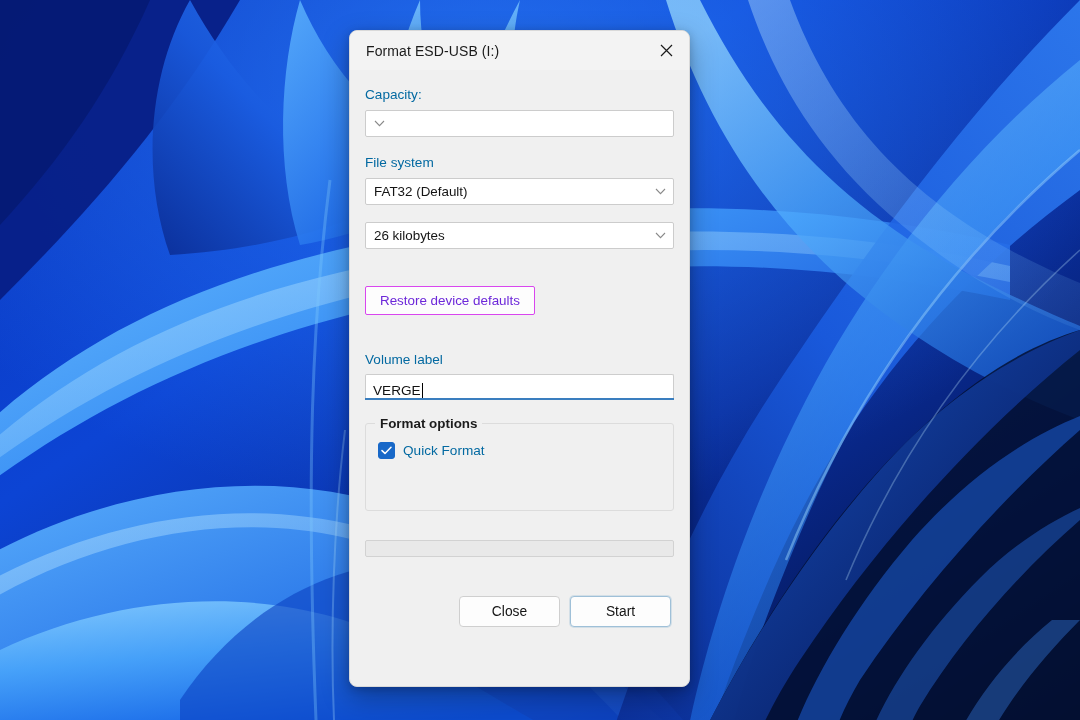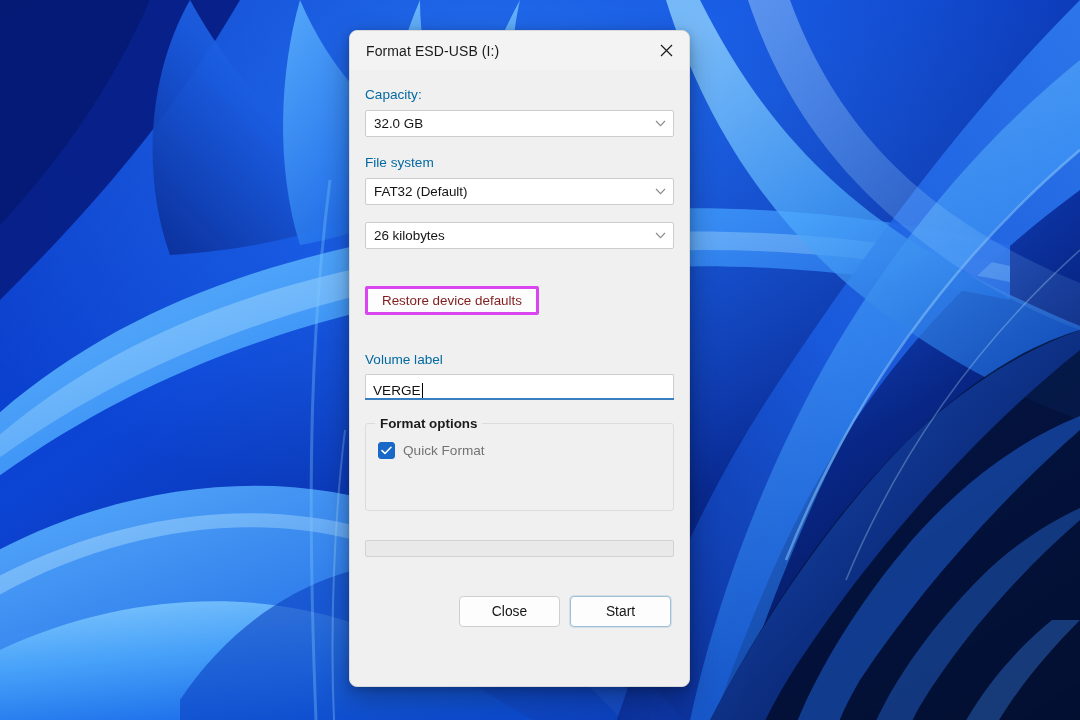--- a/index.html
+++ b/index.html
@@ -121,25 +121,25 @@
   .combo-arrow svg { display: block; }
 
   
   .push-btn {
     display: inline-flex;
     align-items: center;
     justify-content: center;
     height: 29px;
     padding: 0 14px;
     background: #fdfdfd;
-    border: 3px solid #d946ef;
+    border: 1px solid #d946ef;
     border-radius: 2px;
     font-family: "Liberation Sans", sans-serif;
     font-size: 13.4px;
-    color: #7f1d1d;
+    color: #6d28d9;
     cursor: pointer;
     white-space: nowrap;
   }
 
   
   .textinput {
     position: relative;
     height: 24px;
     background: #ffffff;
     border: 1px solid #cdcdcd;
@@ -208,21 +208,21 @@
     background: #1868c8;
     border: 1px solid #1868c8;
     display: flex;
     align-items: center;
     justify-content: center;
     flex: none;
   }
   .checkbox svg { display: block; }
   .checkrow-label {
     font-size: 13.6px;
-    color: #737373;
+    color: #0369a1;
   }
 
   
   .progress {
     margin-top: 29px;
     height: 17px;
     background: #e9e9e9;
     border: 1px solid #d2d2d2;
     border-radius: 2px;
     overflow: hidden;
@@ -372,21 +372,20 @@
           </svg>
         </span>
       </button>
     </div>
 
     <div class="body">
 
       
       <div class="field-label">Capacity:</div>
       <div class="combo">
-        <div class="combo-value">32.0 GB</div>
         <div class="combo-arrow">
           <svg width="11" height="7" viewBox="0 0 11 7">
             <path d="M1,1 L5.5,5.6 L10,1" stroke="#8a8a8a" stroke-width="1.1" fill="none"></path>
           </svg>
         </div>
       </div>
 
       
       <div class="field-label">File system</div>
       <div class="combo">

